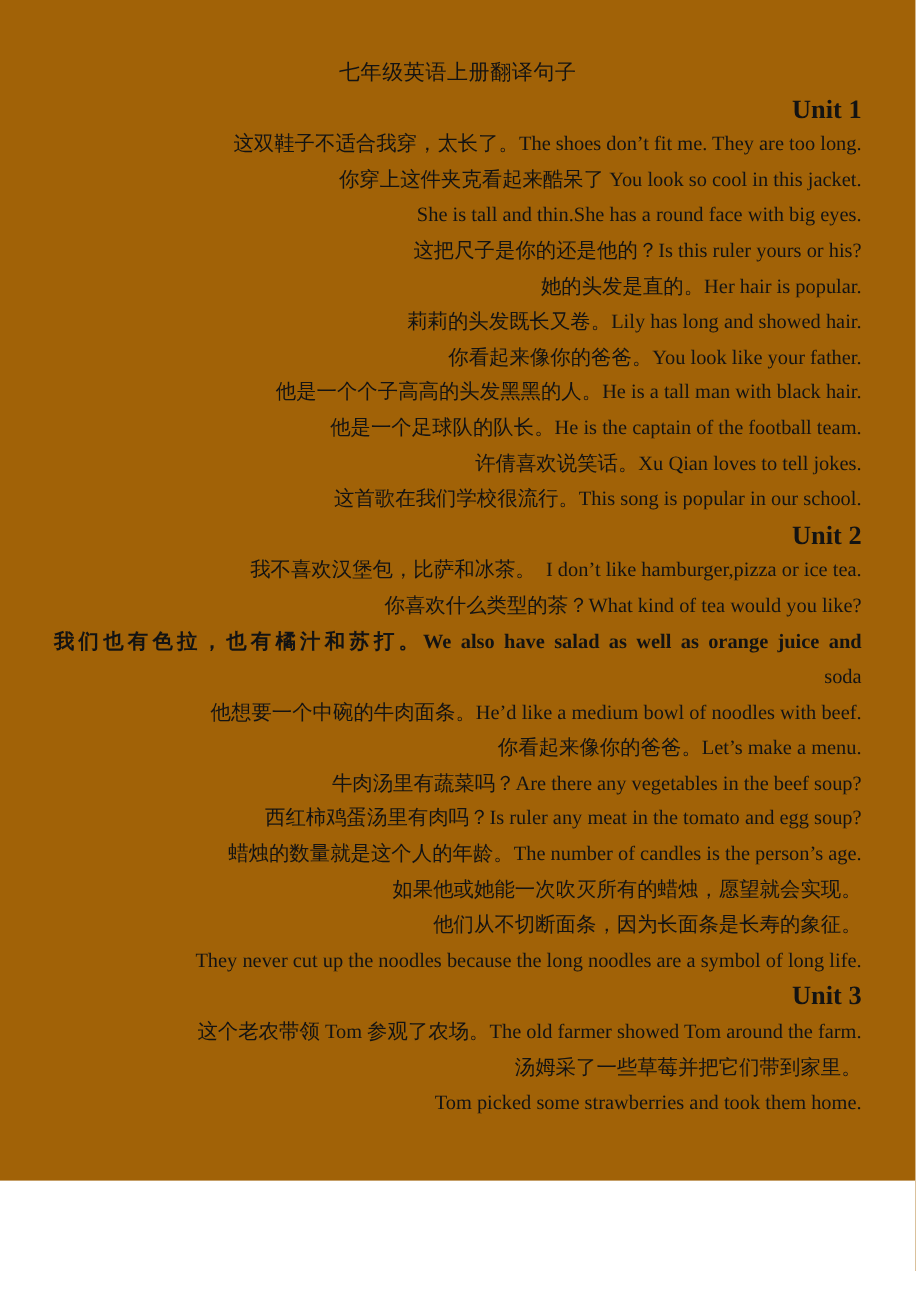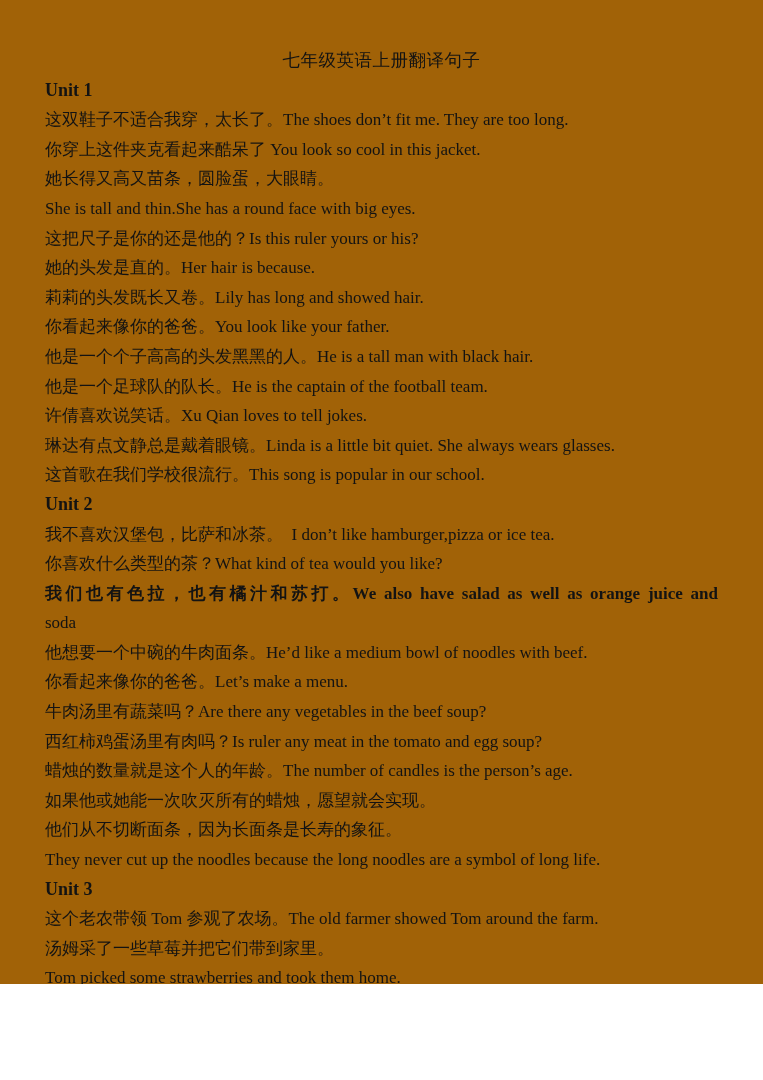--- a/index.html
+++ b/index.html
@@ -17,62 +17,60 @@
     padding: 46px 45px 0 45px;
     font-family: "Liberation Serif", "DejaVu Serif", serif;
     font-size: 17px;
     line-height: 29.6px;
     color: #131313;
     overflow: hidden;
   }
   .line {
     margin: 0;
     white-space: pre-wrap;
-    text-align: left;
+    text-align: right;
   }
   .title {
     margin: 0;
     text-align: center;
     font-weight: normal;
     font-size: 17.5px;
     letter-spacing: 0.5px;
   }
   .unit {
     margin: 0;
-    text-align: left;
+    text-align: right;
     font-weight: bold;
-    font-size: 18px;
+    font-size: 22px;
     font-family: Liberation Serif, serif;
   }
   .justify-full {
     text-align: justify;
     text-align-last: justify;
     font-weight: bold;
   }
 </style>
 </head>
 <body>
 
 <div class="page">
 
   <p class="title">七年级英语上册翻译句子</p>
 
   <p class="unit">Unit 1</p>
   <p class="line">这双鞋子不适合我穿，太长了。The shoes don’t fit me. They are too long.</p>
   <p class="line">你穿上这件夹克看起来酷呆了 You look so cool in this jacket.</p>
-  <p class="line">她长得又高又苗条，圆脸蛋，大眼睛。</p>
   <p class="line">She is tall and thin.She has a round face with big eyes.</p>
   <p class="line">这把尺子是你的还是他的？Is this ruler yours or his?</p>
-  <p class="line">她的头发是直的。Her hair is because.</p>
+  <p class="line">她的头发是直的。Her hair is popular.</p>
   <p class="line">莉莉的头发既长又卷。Lily has long and showed hair.</p>
   <p class="line">你看起来像你的爸爸。You look like your father.</p>
   <p class="line">他是一个个子高高的头发黑黑的人。He is a tall man with black hair.</p>
   <p class="line">他是一个足球队的队长。He is the captain of the football team.</p>
   <p class="line">许倩喜欢说笑话。Xu Qian loves to tell jokes.</p>
-  <p class="line">琳达有点文静总是戴着眼镜。Linda is a little bit quiet. She always wears glasses.</p>
   <p class="line">这首歌在我们学校很流行。This song is popular in our school.</p>
 
   <p class="unit">Unit 2</p>
   <p class="line">我不喜欢汉堡包，比萨和冰茶。  I don’t like hamburger,pizza or ice tea.</p>
   <p class="line">你喜欢什么类型的茶？What kind of tea would you like?</p>
   <p class="line justify-full">我们也有色拉，也有橘汁和苏打。We also have salad as well as orange juice and</p>
   <p class="line">soda</p>
   <p class="line">他想要一个中碗的牛肉面条。He’d like a medium bowl of noodles with beef.</p>
   <p class="line">你看起来像你的爸爸。Let’s make a menu.</p>
   <p class="line">牛肉汤里有蔬菜吗？Are there any vegetables in the beef soup?</p>

